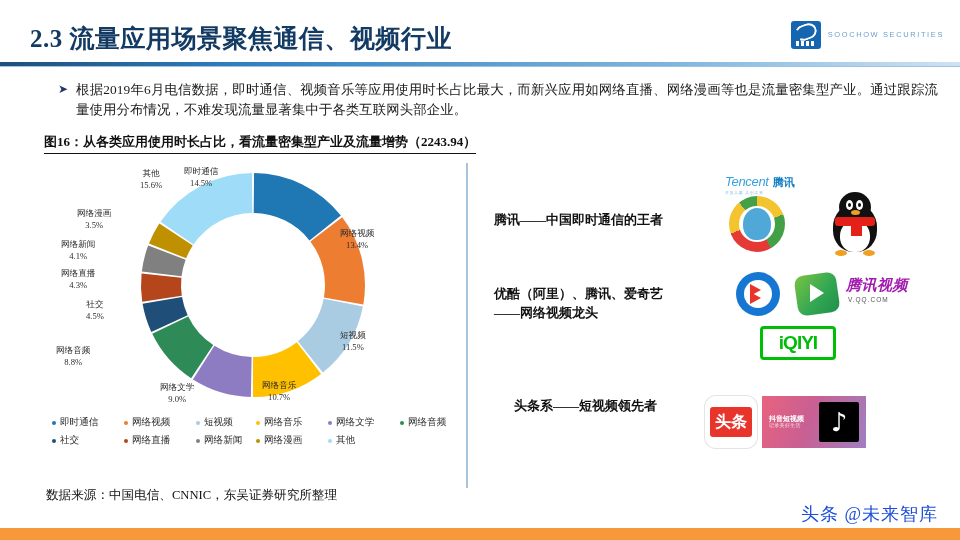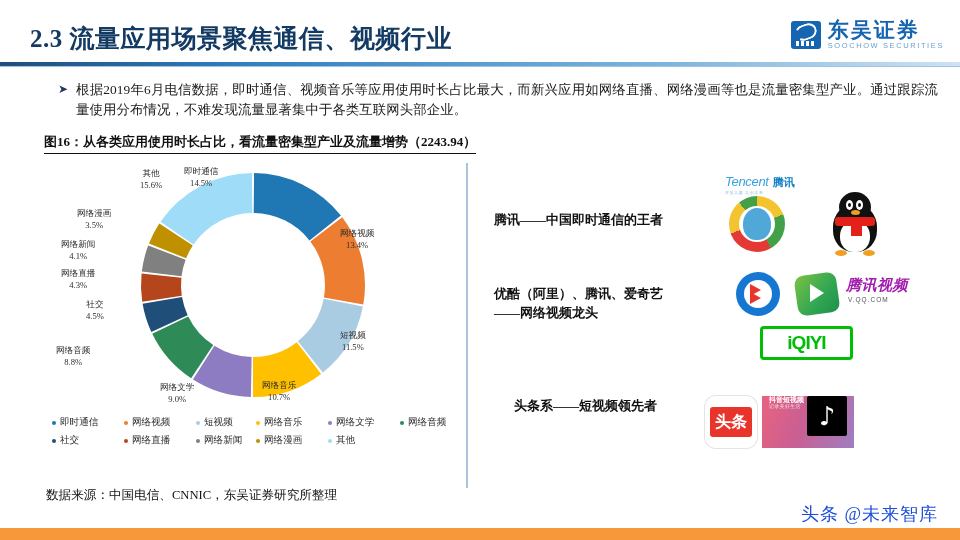--- a/index.html
+++ b/index.html
@@ -145,37 +145,37 @@
   #txv-mark { position:absolute; left:0; top:2px; width:42px; height:40px; border-radius:9px;
      background:linear-gradient(135deg,#7dc242 0%,#34a853 55%,#1f8f4b 100%); transform:rotate(-8deg); }
   #txv-tri { position:absolute; left:14px; top:12px; width:0;height:0;
      border-left:14px solid #fff; border-top:9px solid transparent; border-bottom:9px solid transparent; z-index:2; }
   #txv-cn { position:absolute; left:50px; top:4px; font-size:15px; font-weight:bold; color:#a21caf;
      font-style:italic; font-family:"Liberation Serif",serif; letter-spacing:0.5px;}
   #txv-url { position:absolute; left:52px; top:24px; font-size:6.5px; color:#555; letter-spacing:1px;
      font-family:"Liberation Sans",sans-serif; }
 
   
-  #logo-iqiyi { left:760px; top:326px; width:93px; height:34px; border:3px solid #00be06;
+  #logo-iqiyi { left:760px; top:326px; width:76px; height:34px; border:3px solid #00be06;
       border-radius:4px; display:flex; align-items:center; justify-content:center; }
   #iqiyi-txt { font-size:19px; font-weight:bold; color:#00be06; letter-spacing:-1px;
       font-family:"Liberation Sans",sans-serif; }
 
   
   #logo-toutiao { left:705px; top:396px; width:52px; height:52px; background:#fff;
       border-radius:11px; box-shadow:0 0 0 1px #e4e4e4; display:flex; align-items:center; justify-content:center;}
   #toutiao-in { width:42px; height:30px; background:#e8342a; border-radius:3px;
       display:flex; align-items:center; justify-content:center; }
   #toutiao-txt { font-size:16px; font-weight:bold; color:#fff; letter-spacing:0;
       font-family:Liberation Sans, sans-serif; }
 
   
-  #logo-douyin { left:762px; top:396px; width:92px; height:52px;
+  #logo-douyin { left:762px; top:396px; width:104px; height:52px;
       background:linear-gradient(110deg,#e8637f 0%,#c95f93 45%,#9f7fc0 100%);
-      display:flex; }
+      display:flex; align-items:center; }
   #douyin-words { flex:1; padding-left:7px; line-height:1.15; }
   #douyin-w1 { font-size:7px; font-weight:bold; color:#fff; font-family:"Liberation Serif",serif; }
   #douyin-w2 { font-size:5px; color:#f3dce6; font-family:"Liberation Sans",sans-serif; letter-spacing:0.3px;}
   #douyin-icon { width:40px; height:40px; background:#000; margin-right:7px; border-radius:2px;
       display:flex; align-items:center; justify-content:center; position:relative; }
   #douyin-note { font-size:26px; color:#fff; line-height:1; position:relative; z-index:3;
       font-family:"DejaVu Sans",sans-serif; }
 
   
   #watermark { position:absolute; right:22px; bottom:14px; font-size:18px; color:#1d4ed8;
@@ -191,21 +191,20 @@
   <div id="page-title">2.3 流量应用场景聚焦通信、视频行业</div>
   <div id="header-rule"></div>
   <div id="header-rule2"></div>
 
   <div id="brand">
     <div id="brand-mark">
       <div class="sw"></div>
         <div class="bars"></div>
     </div>
     <div id="brand-txt">
-      <div id="brand-cn">东吴证券</div>
       <div id="brand-en">SOOCHOW SECURITIES</div>
     </div>
   </div>
 </div>
 
 <div id="bullet">
   <div id="bullet-marker">➤</div>
   <div id="bullet-text">根据2019年6月电信数据，即时通信、视频音乐等应用使用时长占比最大，而新兴应用如网络直播、网络漫画等也是流量密集型产业。通过跟踪流量使用分布情况，不难发现流量显著集中于各类互联网头部企业。</div>
 </div>
 

